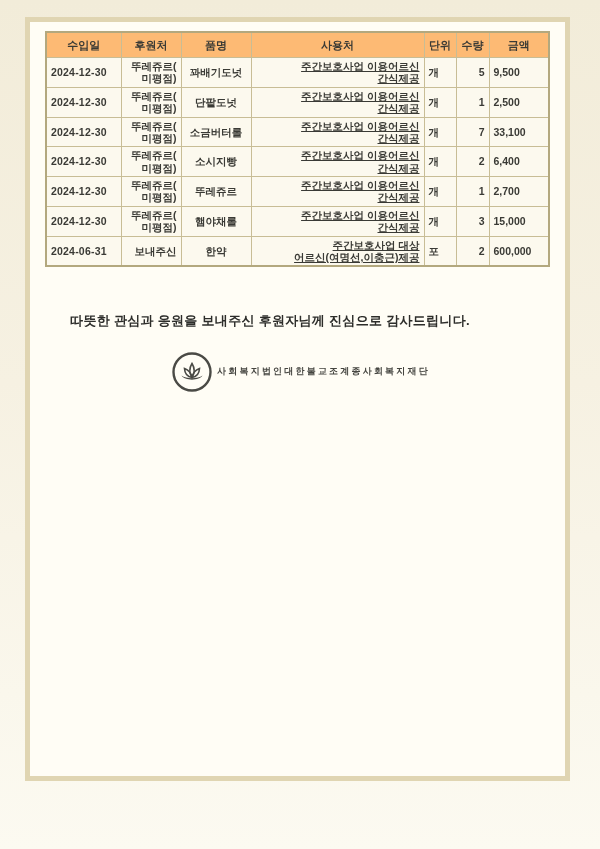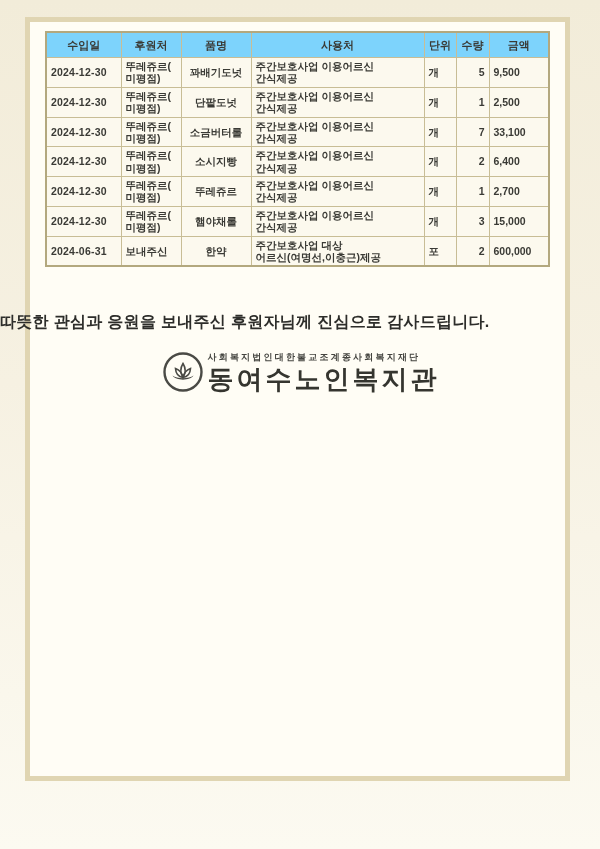--- a/index.html
+++ b/index.html
@@ -36,38 +36,39 @@
   table.donation-table th, table.donation-table td {
     border: 1px solid #c8bd95;
     padding: 2px 4px;
     line-height: 1.18;
     white-space: pre-line;
     overflow: hidden;
     vertical-align: middle;
   }
   table.donation-table thead th {
     height: 20px;
-    background: #7dd3fc;
+    background: #fdba74;
     font-size: 11px;
     text-align: center;
     font-weight: bold;
   }
   table.donation-table tbody tr { height: 25px; }
   td.c-date  { letter-spacing: 0.2px; }
-  td.c-donor { text-align: left; }
+  td.c-donor { text-align: right; }
   td.c-item  { text-align: center; }
-  td.c-usage { text-align: left; }
+  td.c-usage { text-align: right; text-decoration: underline; }
   td.c-unit  { text-align: left; padding-left: 5px; }
   td.c-qty   { text-align: right; padding-right: 6px; }
   td.c-amount{ text-align: left; padding-right: 6px; }
   
   .message {
     position: absolute;
     left: 0; top: 312px; width: 540px;
-    font-size: 16px;
+    text-align: center;
+    font-size: 13px;
     font-weight: 600;
     color: #2d2d2a;
     letter-spacing: 0.3px;
   }
   
   .logo {
     position: absolute;
     left: 0; top: 350px; width: 600px;
     display: flex;
     justify-content: center;
@@ -208,17 +209,16 @@
       <svg viewBox="0 0 44 44" width="44" height="44" aria-hidden="true">
         <circle cx="22" cy="22" r="18.5" fill="none" stroke="#4a4a45" stroke-width="2.4"></circle>
         <path d="M22 13.5 C19.2 18 19.2 23 22 27.5 C24.8 23 24.8 18 22 13.5 Z" fill="none" stroke="#4a4a45" stroke-width="1.6"></path>
         <path d="M14.5 18.5 C14.8 23.5 17.5 26.8 22 27.5 C21 22.5 18.8 20 14.5 18.5 Z" fill="none" stroke="#4a4a45" stroke-width="1.6"></path>
         <path d="M29.5 18.5 C29.2 23.5 26.5 26.8 22 27.5 C23 22.5 25.2 20 29.5 18.5 Z" fill="none" stroke="#4a4a45" stroke-width="1.6"></path>
         <path d="M11.5 25.5 C14.5 31 29.5 31 32.5 25.5 C28 29 16 29 11.5 25.5 Z" fill="#4a4a45" stroke="none"></path>
       </svg>
     </span>
     <div class="logo-text">
       <div class="foundation">사회복지법인대한불교조계종사회복지재단</div>
-      <div class="org">동여수노인복지관</div>
     </div>
   </div>
 
 </div>
 
 </body></html>

